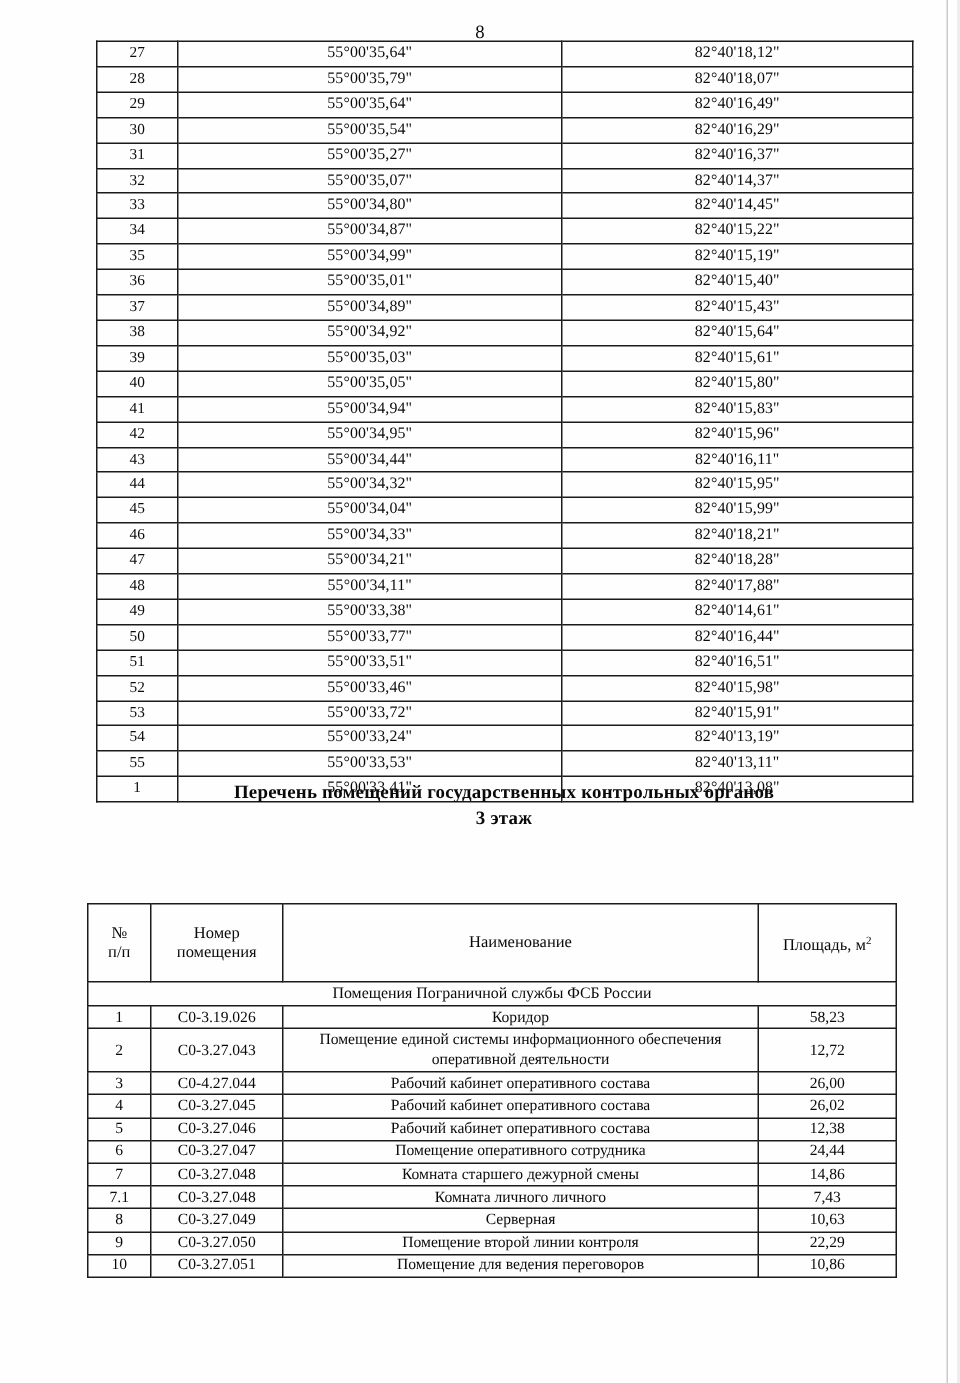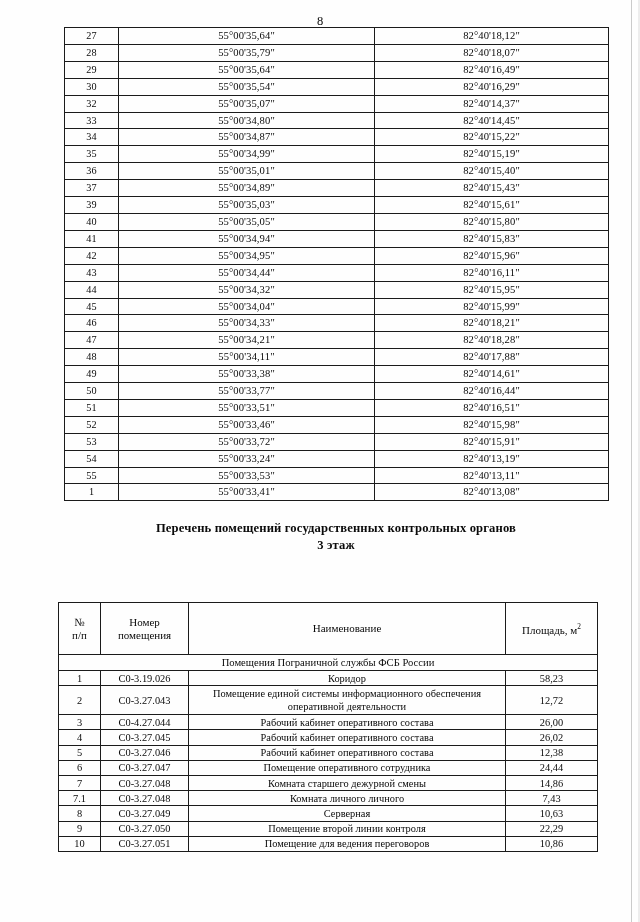--- a/index.html
+++ b/index.html
@@ -169,20 +169,25 @@
           <td class="num">29</td>
           <td>55°00'35,64"</td>
           <td>82°40'16,49"</td>
         </tr>
         <tr>
           <td class="num">30</td>
           <td>55°00'35,54"</td>
           <td>82°40'16,29"</td>
         </tr>
         <tr>
+          <td class="num">31</td>
+          <td>55°00'35,27"</td>
+          <td>82°40'16,37"</td>
+        </tr>
+        <tr>
           <td class="num">32</td>
           <td>55°00'35,07"</td>
           <td>82°40'14,37"</td>
         </tr>
         <tr>
           <td class="num">33</td>
           <td>55°00'34,80"</td>
           <td>82°40'14,45"</td>
         </tr>
         <tr>
@@ -197,20 +202,25 @@
         </tr>
         <tr>
           <td class="num">36</td>
           <td>55°00'35,01"</td>
           <td>82°40'15,40"</td>
         </tr>
         <tr>
           <td class="num">37</td>
           <td>55°00'34,89"</td>
           <td>82°40'15,43"</td>
+        </tr>
+        <tr>
+          <td class="num">38</td>
+          <td>55°00'34,92"</td>
+          <td>82°40'15,64"</td>
         </tr>
         <tr>
           <td class="num">39</td>
           <td>55°00'35,03"</td>
           <td>82°40'15,61"</td>
         </tr>
         <tr>
           <td class="num">40</td>
           <td>55°00'35,05"</td>
           <td>82°40'15,80"</td>

